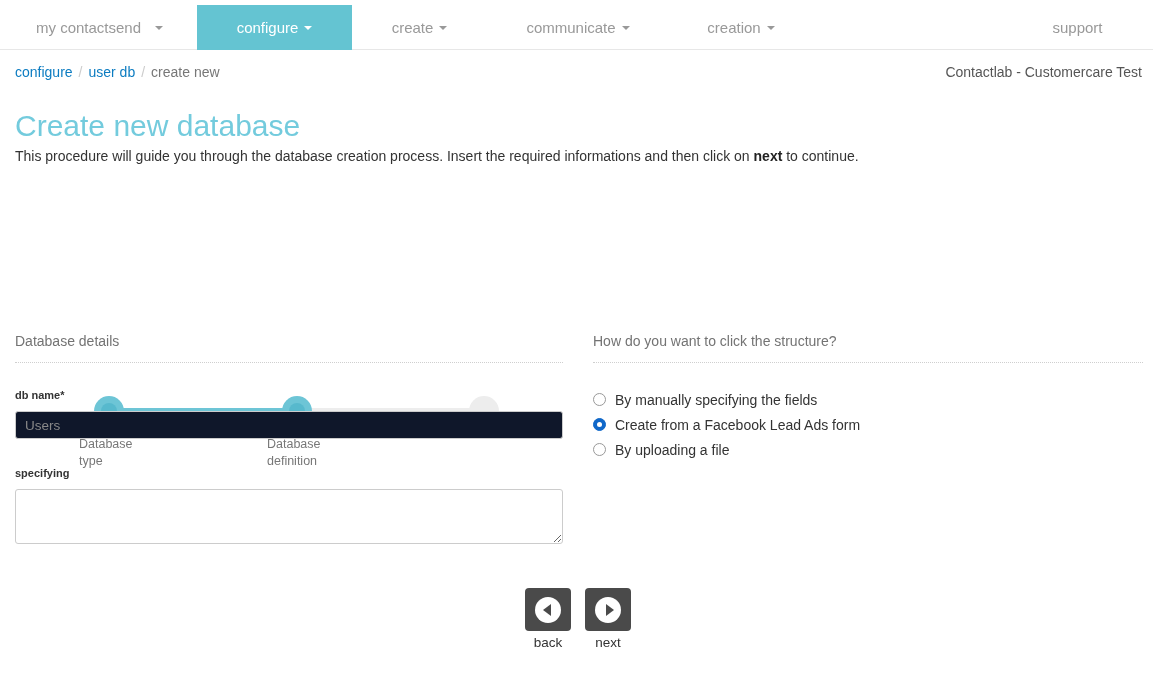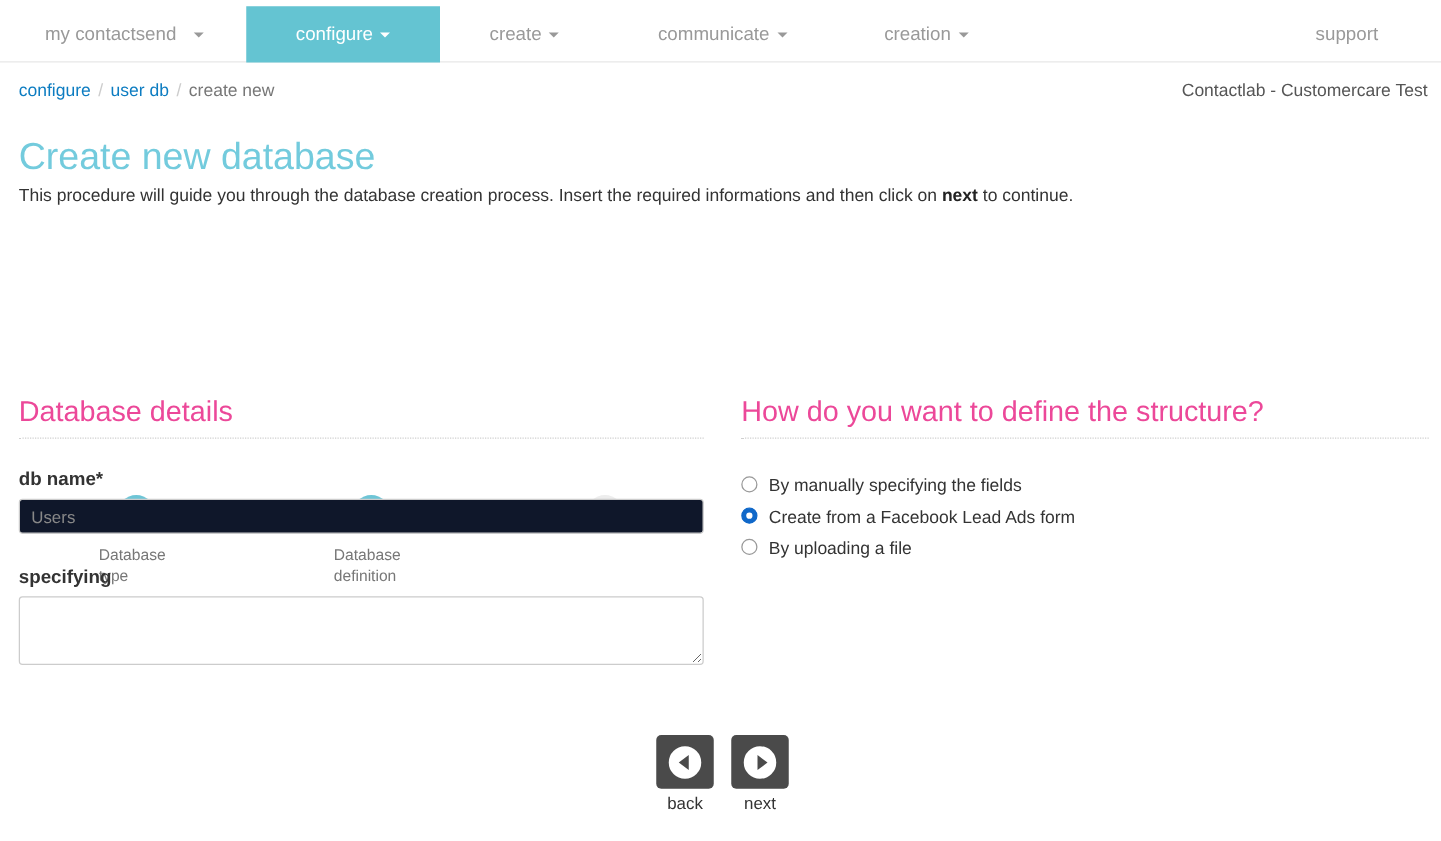--- a/index.html
+++ b/index.html
@@ -99,31 +99,31 @@
     font-size: 12.5px; color: #777777; line-height: 17px;
     text-align: left; width: 110px;
   }
 
   
   .col { position: absolute; top: 313px; }
   .col-left { left: 15px; width: 548px; }
   .col-right { left: 593px; width: 550px; }
 
   .section-title {
-    font-size: 23px; color: #ec4899; font-weight: normal;
-    margin: 4px 0 9px 0; line-height: 24px;
+    font-size: 14px; color: #737373; font-weight: normal;
+    margin: 16px 0 9px 0; line-height: 24px;
   }
   .dotted-rule {
     height: 1px; width: 100%;
     border-top: 1px dotted #cfcfcf;
     margin-bottom: 24px;
   }
 
   .field-label {
-    font-size: 15px; font-weight: bold; color: #333333;
+    font-size: 11px; font-weight: bold; color: #333333;
     margin: 0 0 7px 0; line-height: 17px;
   }
   .text-input {
     width: 100%; height: 28px;
     border: 1px solid #cccccc; border-radius: 3px;
     background: #0f172a;
     font-family: "Liberation Sans", sans-serif;
     font-size: 13.5px; color: #888888;
     padding: 4px 9px; outline: none;
   }
@@ -255,21 +255,21 @@
   <div class="field-label">db name*</div>
   <input class="text-input" type="text" value="Users" style="">
 
   <div class="spacer"></div>
 
   <div class="field-label">specifying</div>
   <textarea class="text-area" placeholder="" style=""></textarea>
 </div>
 
 <div class="col col-right">
-  <h2 class="section-title">How do you want to define the structure?</h2>
+  <h2 class="section-title">How do you want to click the structure?</h2>
   <div class="dotted-rule"></div>
   <div id="radio-list">
       <div class="radio-row">
         <span class="radio-mark"></span>
         <span class="radio-text">By manually specifying the fields</span>
       </div>
       <div class="radio-row checked">
         <span class="radio-mark"></span>
         <span class="radio-text">Create from a Facebook Lead Ads form</span>
       </div>

